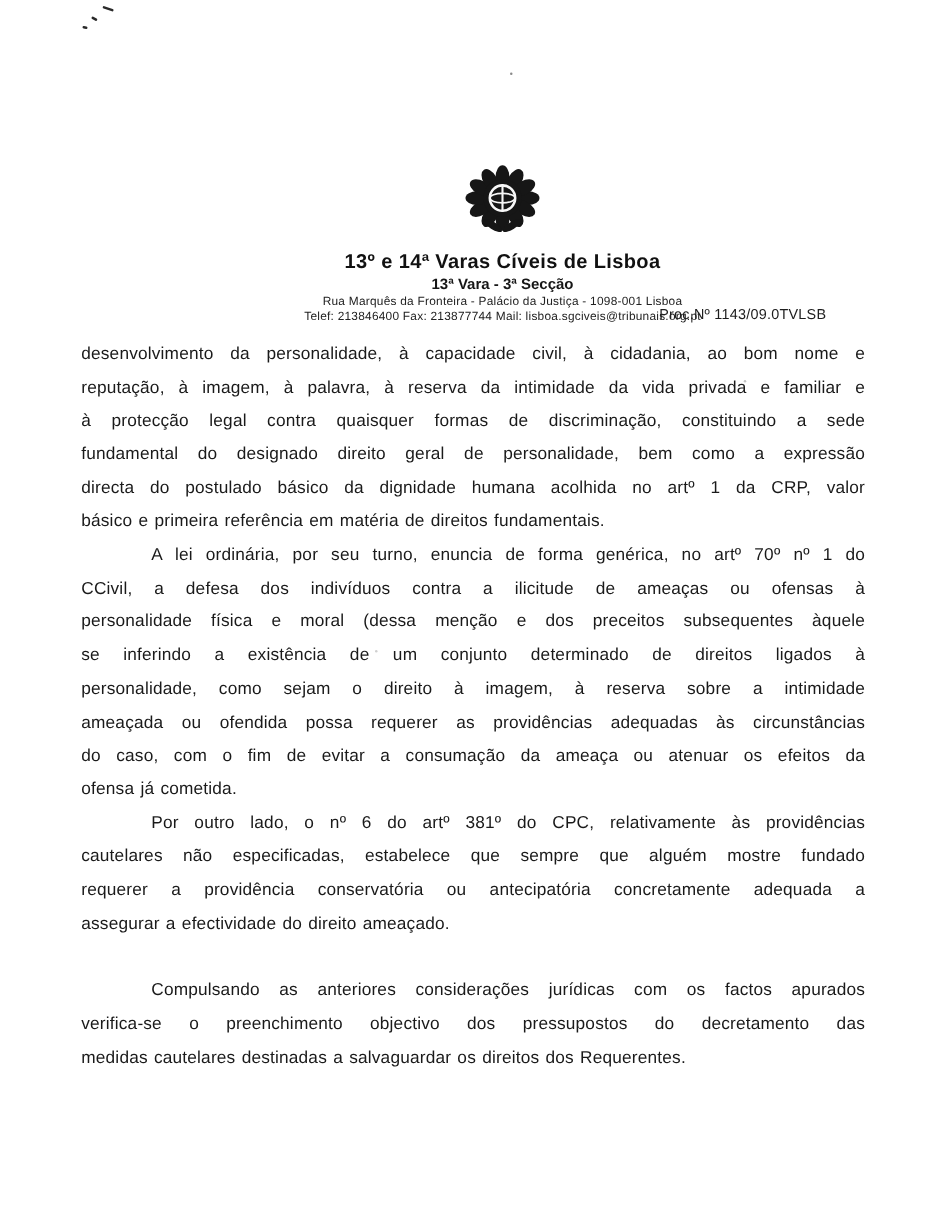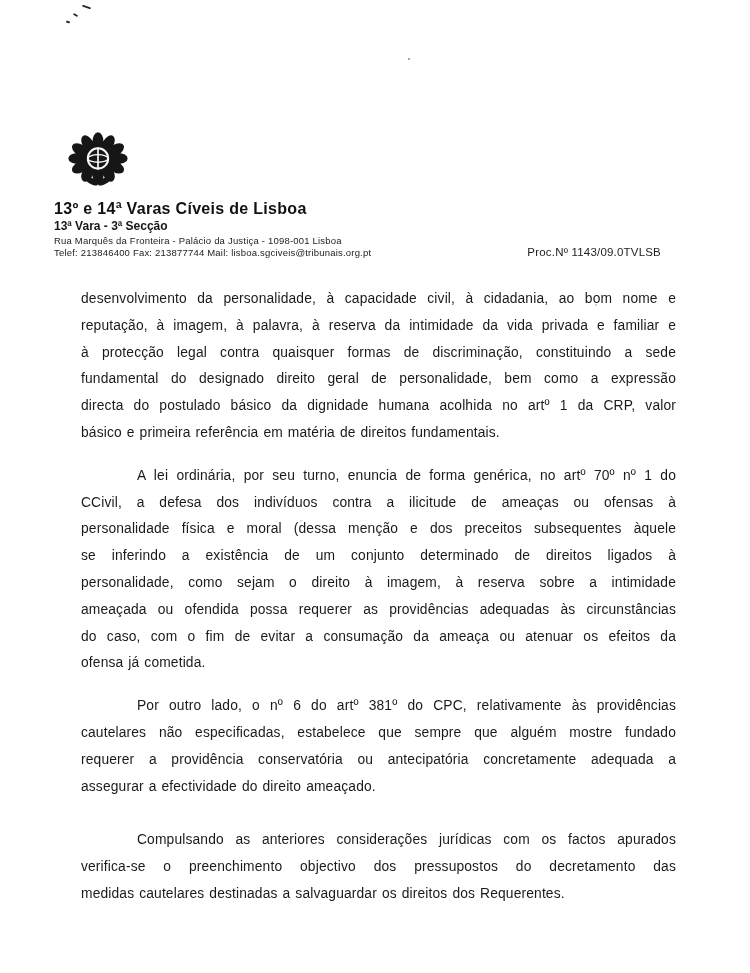--- a/index.html
+++ b/index.html
@@ -31,21 +31,21 @@
   .speckle { position: absolute; width: 2px; height: 2px; background: #8a8a8a; border-radius: 50%; }
   .sp1 { left: 408px; top: 58px; }
   .sp2 { left: 595px; top: 304px; opacity: .5; }
   .sp3 { left: 300px; top: 520px; opacity: .4; }
 
   
   .header {
     position: absolute;
     left: 14px; right: 0;
     top: 128px;
-    text-align: left;
+    text-align: center;
     padding-left: 40px;
   }
   .emblem-wrap {
     display: inline-block;
     line-height: 0;
   }
   .court-title {
     margin-top: 2px;
     font-size: 16px;
     font-weight: bold;
@@ -85,21 +85,21 @@
     position: absolute;
     left: 65px;
     right: 58px;
     top: 270px;
     font-size: 13.8px;
     line-height: 26.8px;
     color: #1a1a1a;
     letter-spacing: 0.15px;
     word-spacing: 1px;
   }
-  .para { margin: 16px; }
+  .para { margin: 0; }
   .para.space-before { margin-top: 27px; }
   .line {
     text-align: justify;
     text-align-last: justify;
     white-space: normal;
   }
   .line.last { text-align-last: left; }
   .line.indent { padding-left: 56px; }
 </style>
 </head>

